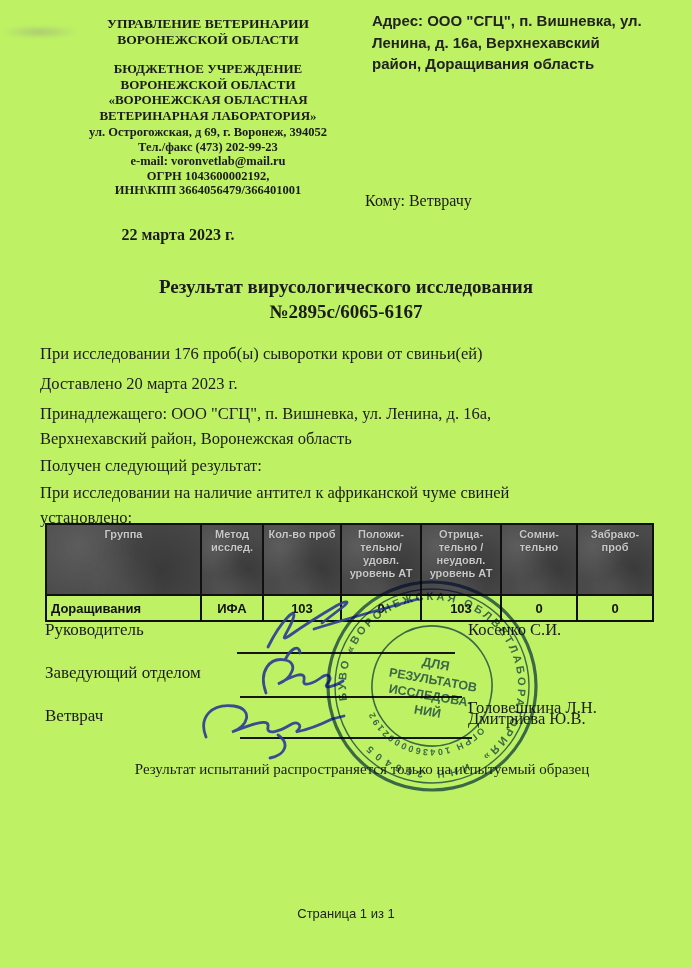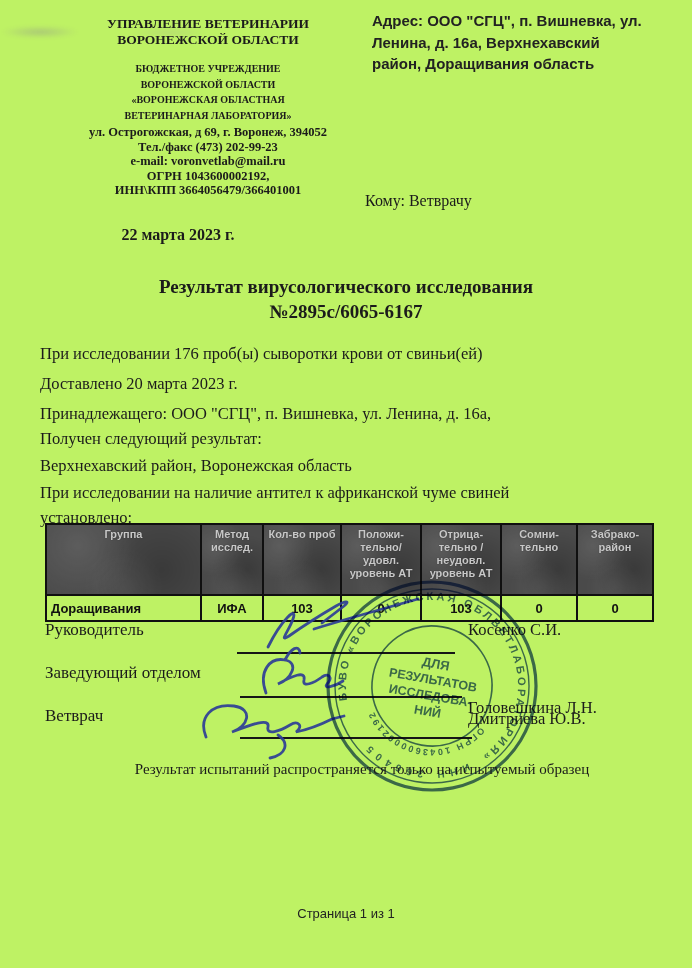--- a/index.html
+++ b/index.html
@@ -10,21 +10,21 @@
   }
   .abs{position:absolute;}
   
   .smudge{position:absolute;border-radius:50%;filter:blur(2px);}
   #smudge1{left:0;top:26px;width:80px;height:12px;background:radial-gradient(ellipse,#8f8f8f 0%,transparent 70%);opacity:.45;}
   #smudge2{left:126px;top:28px;width:86px;height:9px;background:radial-gradient(ellipse,#9a9a9a 0%,transparent 70%);opacity:.28;}
 
   
   #hdr-left{left:40px;top:16px;width:336px;text-align:center;font-weight:bold;}
   #hdr-left .auth{font-size:13.5px;line-height:15.5px;}
-  #hdr-left .inst{margin-top:14px;font-size:10px;line-height:15.5px;}
+  #hdr-left .inst{margin-top:14px;font-size:13px;line-height:15.5px;}
   #hdr-left .contacts{margin-top:2px;font-size:12.5px;line-height:14.5px;}
   #doc-date{left:40px;top:226px;width:276px;text-align:center;font-weight:bold;font-size:16px;}
 
   
   #hdr-right{left:372px;top:10px;width:316px;font-family:"Liberation Sans",sans-serif;font-size:15px;line-height:21.5px;font-weight:bold;color:#222;}
   #kome{left:365px;top:192px;font-size:16px;}
 
   
   #title{left:0;top:274px;width:692px;text-align:center;font-weight:bold;font-size:19px;line-height:25px;}
 
@@ -104,22 +104,22 @@
 
   <div id="title" class="abs">
     <div>Результат вирусологического исследования</div>
     <div>№2895с/6065-6167</div>
   </div>
 
   <div id="body-text" class="abs">
     <div class="bp">При исследовании 176 проб(ы) сыворотки крови от свиньи(ей)</div>
     <div class="bp">Доставлено 20 марта 2023 г.</div>
     <div class="bp-tight">Принадлежащего: ООО "СГЦ", п. Вишневка, ул. Ленина, д. 16а,</div>
+    <div class="bp-small">Верхнехавский район, Воронежская область</div>
     <div class="bp-small">Получен следующий результат:</div>
-    <div class="bp-small">Верхнехавский район, Воронежская область</div>
     <div class="bp-tight">При исследовании на наличие антител к африканской чуме свиней</div>
     <div class="bp-tight">установлено:</div>
   </div>
 
   <table id="results-table">
     <colgroup>
       <col style="width:155px">
         <col style="width:62px">
         <col style="width:78px">
       <col style="width:80px">
@@ -137,21 +137,21 @@
 тельно/
 удовл.
 уровень АТ</th>
         <th>Отрица-
 тельно /
 неудовл.
 уровень АТ</th>
         <th>Сомни-
 тельно</th>
         <th>Забрако-
-район</th>
+проб</th>
       </tr>
     </thead>
     <tbody>
       <tr>
         <td class="c-left">Доращивания</td>
         <td>ИФА</td>
         <td>103</td>
         <td>0</td>
         <td>103</td>
         <td>0</td>

